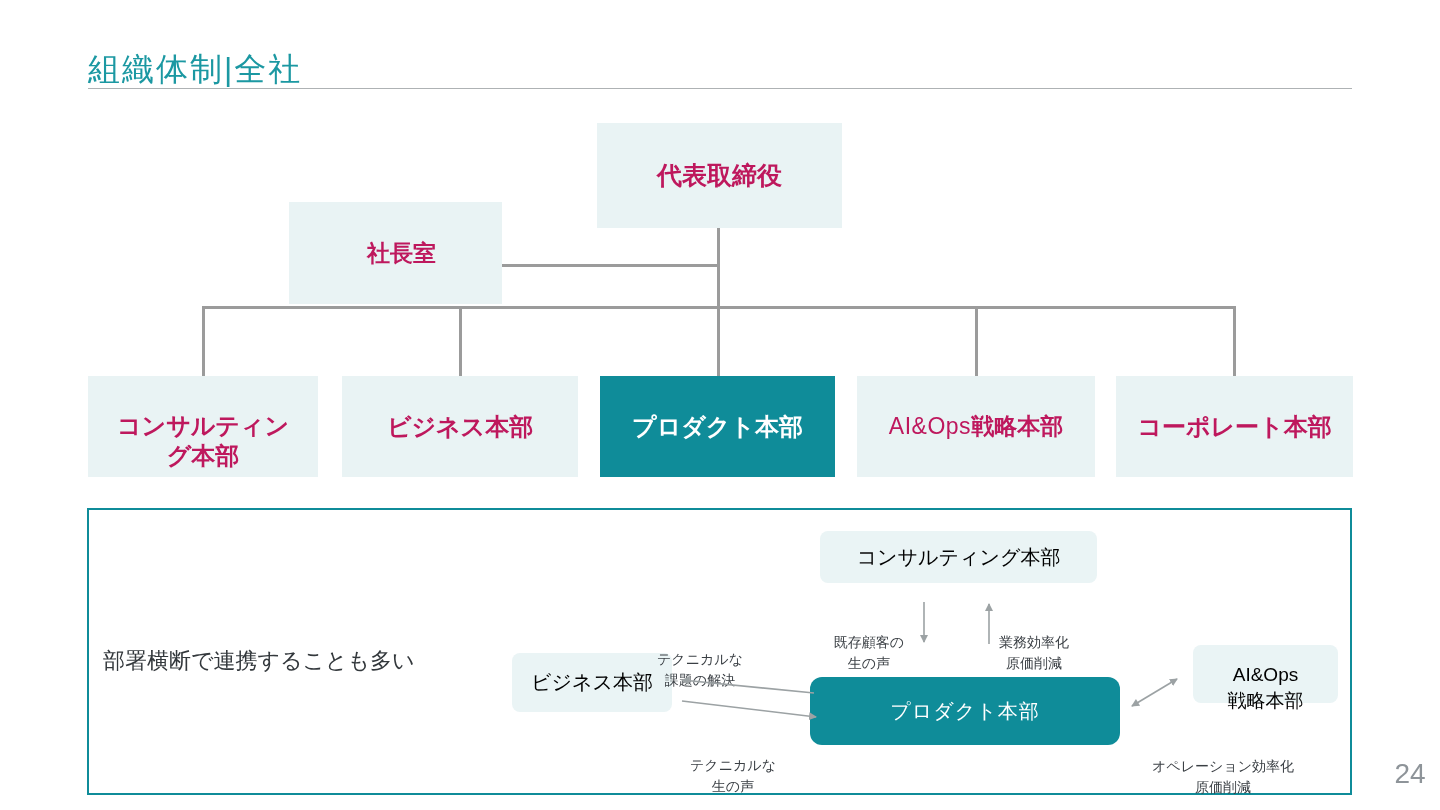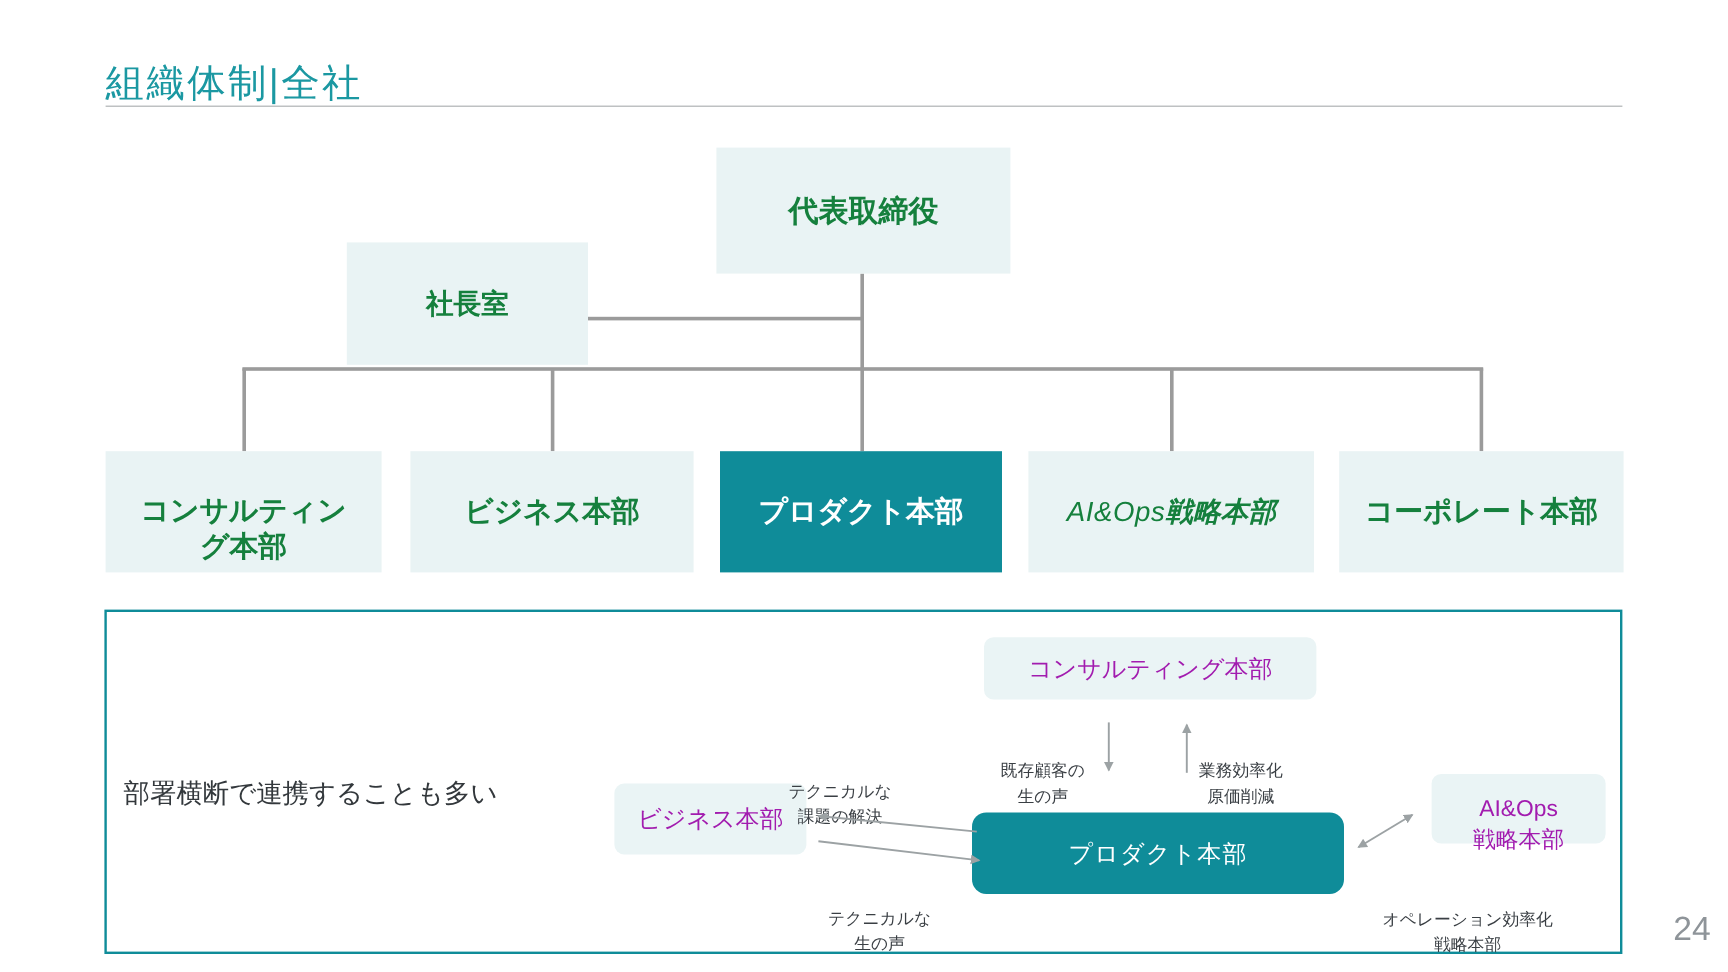--- a/index.html
+++ b/index.html
@@ -15,51 +15,51 @@
     left:88px;top:48px;font-size:32px;letter-spacing:2px;
     color:#1b98a2;font-weight:500;
   }
   .title-rule{
     left:88px;top:88px;width:1264px;height:1px;background:#aeb2b4;
   }
 
   
   .node{
     background:#e9f3f4;display:flex;align-items:center;justify-content:center;
-    text-align:center;color:#15803d;font-weight:700;
+    text-align:center;color:#be185d;font-weight:700;
   }
   .node.teal{background:#0f8c99;color:#ffffff;}
   .ceo-box{left:597px;top:123px;width:245px;height:105px;font-size:25px;}
-  .president-box{left:289px;top:202px;width:201px;height:102px;font-size:23px;}
+  .president-box{left:289px;top:202px;width:201px;height:102px;font-size:23px;padding-left:12px;}
   .dept{top:376px;height:101px;font-size:24px;line-height:1.25;}
   .dept-1{left:88px;width:230px;}
   .dept-2{left:342px;width:236px;}
   .dept-3{left:600px;width:235px;}
-  .dept-4{left:857px;width:238px;font-size:23px;font-style:italic;}
+  .dept-4{left:857px;width:238px;font-size:23px;}
   .dept-5{left:1116px;width:237px;}
   .aiops-prefix{font-weight:400;letter-spacing:0.5px;}
 
   .conn{background:#9b9b9b;}
   .conn-v-ceo{left:717px;top:228px;width:3px;height:148px;}
   .conn-h-president{left:490px;top:264px;width:228px;height:3px;}
   .conn-bus{left:202px;top:306px;width:1034px;height:3px;}
   .conn-drop{top:307px;width:3px;height:69px;}
   .drop-1{left:202px;}
   .drop-2{left:459px;}
   .drop-4{left:975px;}
   .drop-5{left:1233px;}
 
   
   .collab-panel{
     left:87px;top:508px;width:1261px;height:283px;
     border:2px solid #0f8c99;background:#ffffff;
   }
   .collab-note{left:103px;top:646px;font-size:22px;color:#33383c;font-weight:400;}
   .cnode{
-    background:#eaf4f5;border-radius:8px;color:#a21caf;font-weight:400;
+    background:#eaf4f5;border-radius:8px;color:#000000;font-weight:400;
     display:flex;align-items:center;justify-content:center;text-align:center;
   }
   .cnode.teal{background:#0f8c99;color:#ffffff;border-radius:12px;}
   .cnode-consulting{left:820px;top:531px;width:277px;height:52px;font-size:20px;}
   .cnode-business{left:512px;top:653px;width:160px;height:59px;font-size:20px;}
   .cnode-product{left:810px;top:677px;width:310px;height:68px;font-size:20px;letter-spacing:1px;}
   .cnode-aiops{left:1193px;top:645px;width:145px;height:58px;font-size:19px;line-height:1.35;}
 
   .flow-label{
     font-size:14px;color:#3a3f44;text-align:center;line-height:1.5;font-weight:400;
@@ -133,21 +133,21 @@
 
 <div class="abs flow-label multiline lbl-existing">既存顧客の
 生の声</div>
 <div class="abs flow-label multiline lbl-efficiency">業務効率化
 原価削減</div>
 <div class="abs flow-label multiline lbl-technical">テクニカルな
 課題の解決</div>
 <div class="abs flow-label multiline lbl-prospects">テクニカルな
 生の声</div>
 <div class="abs flow-label multiline lbl-operation">オペレーション効率化
-戦略本部</div>
+原価削減</div>
 
 <svg class="abs arrow-layer" viewBox="0 0 1440 810" xmlns="http://www.w3.org/2000/svg">
   <defs>
     <marker id="ah-end" markerWidth="9" markerHeight="9" refX="7" refY="4" orient="auto" markerUnits="userSpaceOnUse">
       <path d="M0,0 L8,4 L0,8 Z" fill="#9ca2a4"></path>
     </marker>
     <marker id="ah-start" markerWidth="9" markerHeight="9" refX="1" refY="4" orient="auto" markerUnits="userSpaceOnUse">
       <path d="M8,0 L0,4 L8,8 Z" fill="#9ca2a4"></path>
     </marker>
   </defs>

